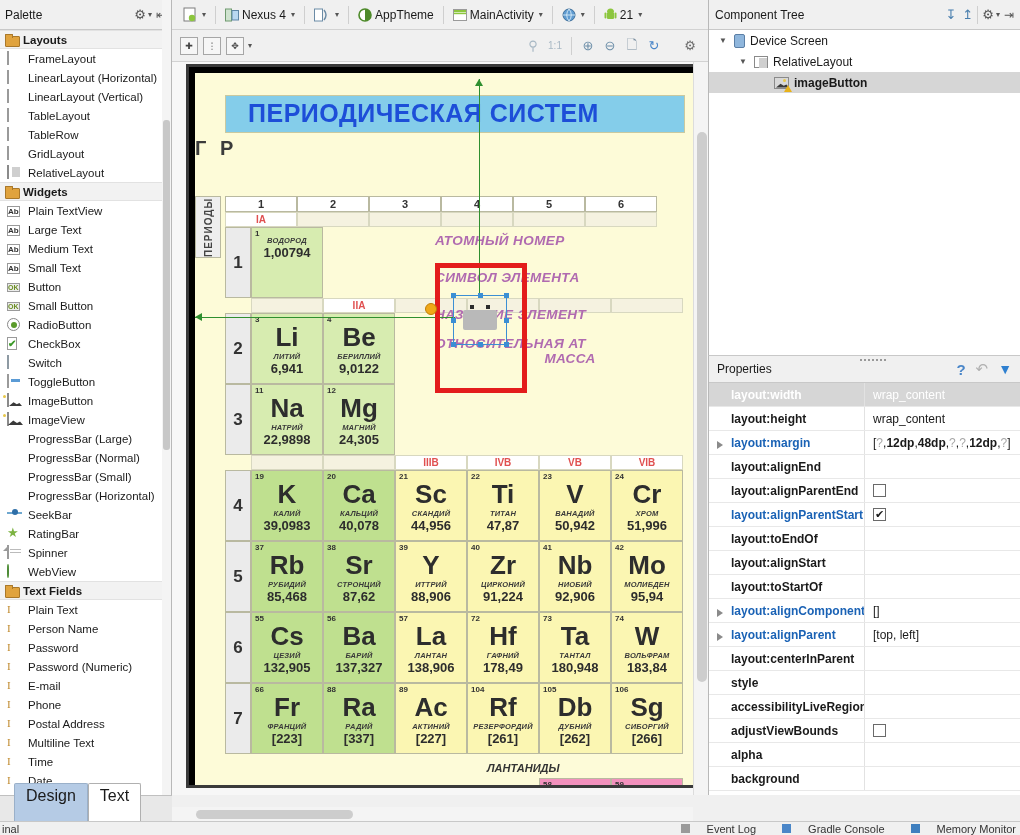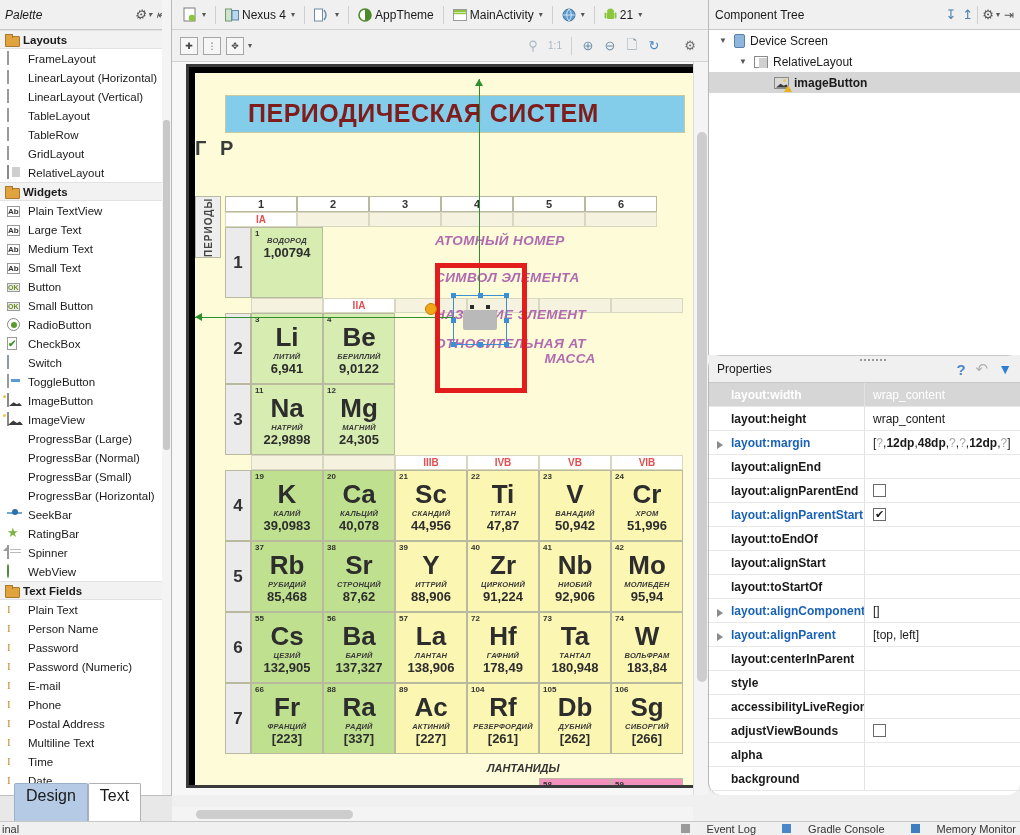--- a/index.html
+++ b/index.html
@@ -18,21 +18,21 @@
   .ic { display: inline-flex; align-items: center; justify-content: center; }
   .carat { font-size: 8px; color: #555; margin-left: 2px; }
 
   
   .palette {
     position: absolute; left: 0; top: 0; width: 172px; height: 795px;
     background: #ffffff; border-right: 1px solid #b8b8b8;
     display: flex; flex-direction: column;
   }
   .palette .phdr { height: 30px; border-bottom: 1px solid #c8c8c8; background: #f0f0f0;
-                   display:flex; align-items:center; padding: 0 5px; font-style: italic; }
+                   display:flex; align-items:center; padding: 0 5px; }
   .palette-list { flex: 1 1 auto; overflow: hidden; position: relative; background:#fff; }
   .group-row {
     display: flex; align-items: center; gap: 5px;
     height: 19px; padding-left: 5px;
     background: #f2f2f2; border-top: 1px solid #e2e2e2; border-bottom:1px solid #e2e2e2;
     font-weight: bold; font-size: 11.5px;
   }
   .item-row {
     display: flex; align-items: center; gap: 6px;
     height: 19px; padding-left: 7px; font-size: 11.5px; white-space: nowrap;
@@ -133,21 +133,21 @@
   .device {
     position:absolute; left:14px; top:2px; width:512px; height:724px;
     background:#000; border:3px solid #3a3a3a;
   }
   .ptable {
     position:absolute; left:6px; top:6px; right:2px; bottom:0;
     background:#fdfbd8; overflow:hidden;
   }
   .pt-title {
     margin: 22px 8px 0 30px; background:#84cdea; border:1px solid #c9c9a0;
-    font-size: 25px; font-weight:bold; letter-spacing:.5px; color:#7f1d1d;
+    font-size: 25px; font-weight:bold; letter-spacing:.5px; color:#1d4ed8;
     padding: 3px 0 4px 22px; white-space:nowrap; overflow:hidden;
     font-family:"Liberation Sans", sans-serif;
   }
   .pt-groupword { text-align:left; padding-right:6px; font-size:20px; font-weight:bold; color:#3b3b3b;
                   letter-spacing:4px; margin-top:4px; }
   .pt-grid { position:absolute; left:30px; top:123px; right:0; bottom:0; }
   .periodlabel {
     position:absolute; left:-30px; top:0px; width:26px; height:62px;
     background:#eee; border:1px solid #b9b9a0; color:#444; font-size:10px; font-weight:bold;
     writing-mode: vertical-rl; transform: rotate(180deg);
@@ -246,21 +246,21 @@
   .dev-ic { width:11px;height:14px;border:1.5px solid #5b7fa6;background:#8fb6dc;border-radius:2px;flex:none; }
   .rel-ic { width:14px;height:12px;border:1px solid #8a8a8a;background:#fff;position:relative;flex:none; }
   .rel-ic::after{content:"";position:absolute;left:4px;top:1px;width:8px;height:10px;background:#cfcfcf;}
   .warn-tri { position:absolute; right:-3px; bottom:-3px; width:0;height:0;
               border-left:4px solid transparent;border-right:4px solid transparent;border-bottom:7px solid #e8b21a; }
 
   
   .props {
     position:absolute; left:708px; top:355px; width:312px; height:440px;
     background:#fff; border-left:1px solid #b8b8b8; border-top:1px solid #c8c8c8;
-    display:flex; flex-direction:column;border-radius:13px;
+    display:flex; flex-direction:column;
   }
   .props .phdr2 { height:27px; background:#f0f0f0; border-bottom:1px solid #c8c8c8;
                   display:flex; align-items:center; padding:0 8px; }
   .grip { position:absolute; left:150px; top:2px; width:28px; height:5px;
           background: radial-gradient(#999 1px, transparent 1px) 0 0/4px 4px; }
   .prop-table { flex:1 1 auto; overflow:hidden; }
   .prop-row { display:flex; height:24px; border-bottom:1px solid #e8e8e8; align-items:center; }
   .prop-row.sel { background:#d6d6d6; }
   .prop-row.sel .pk, .prop-row.sel .pv { color:#fff; }
   .pk { width:155px; padding-left:22px; font-size:12px; font-weight:bold; color:#1a1a1a;

